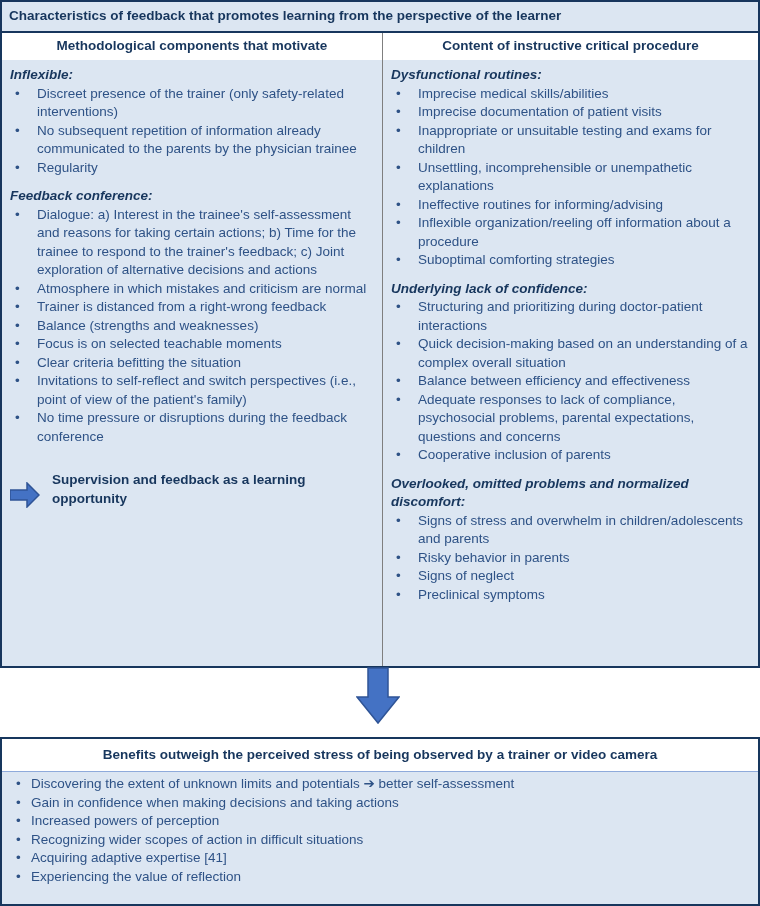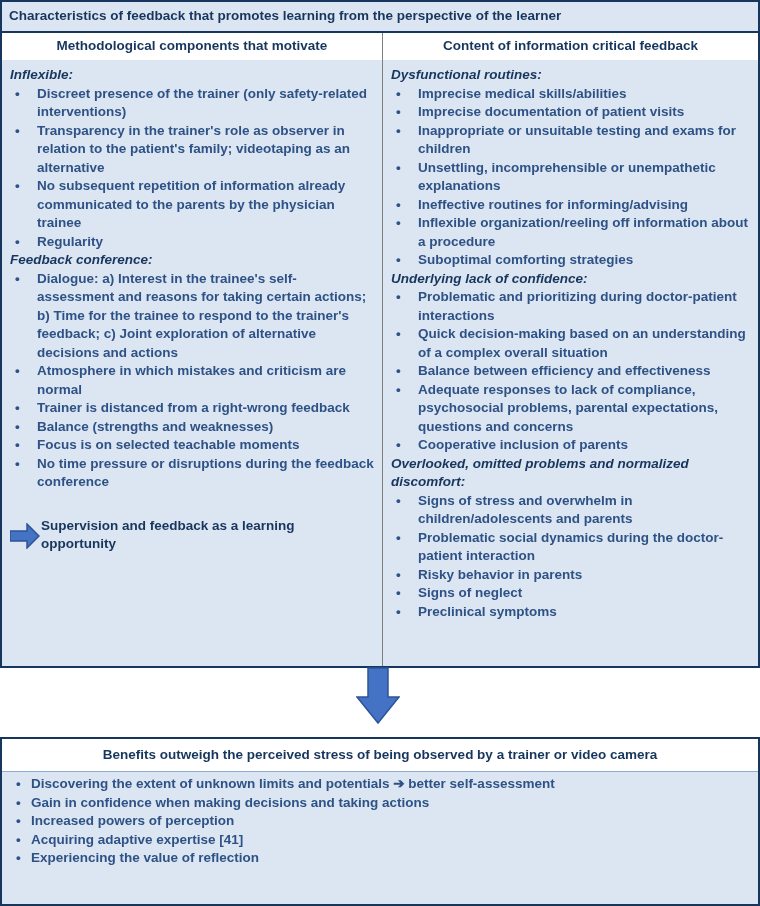--- a/index.html
+++ b/index.html
@@ -33,26 +33,26 @@
   .grid {
     flex:1; display:grid; grid-template-columns:381px 1fr; grid-template-rows:27px 1fr;
     min-height:0;
   }
   .cell-left { border-right:1px solid var(--divider); }
   .col-header {
     background:var(--white); display:flex; align-items:center; justify-content:center;
     font-weight:bold; color:var(--heading-text);
   }
   .col-content { padding:6px 8px 0 8px; overflow:hidden; }
-  .section + .section { }
+  .section + .section { margin-top:10px; }
   .section-heading { font-weight:bold; font-style:italic; color:var(--heading-text); }
   ul.bullets { list-style:none; }
-  ul.bullets li { position:relative; padding-left:27px;font-weight:bold; }
+  ul.bullets li { position:relative; padding-left:27px; }
   ul.bullets li::before { content:"\2022"; position:absolute; left:5px; }
-  .callout { margin-top:25px; display:flex; gap:1px; align-items:center; }
+  .callout { margin-top:25px; display:flex; gap:12px; align-items:flex-end; }
   .callout svg { flex:none; margin-top:2px; }
   .callout-text { font-weight:bold; color:var(--heading-text); max-width:300px; }
   .down-arrow { position:absolute; left:356px; top:667px; }
   .bottom-box {
     position:absolute; left:0; top:737px; width:760px; height:169px;
     border:2px solid var(--border); background:var(--panel-fill);
     display:flex; flex-direction:column;
   }
   .bottom-header {
     height:33px; flex:none; background:var(--white); border-bottom:1px solid var(--header-divider);
@@ -65,40 +65,41 @@
 </style>
 </head>
 <body>
 
 <div class="page">
 
   <div class="top-box">
     <div class="title-bar">Characteristics of feedback that promotes learning from the perspective of the learner</div>
     <div class="grid">
       <div class="col-header cell-left">Methodological components that motivate</div>
-      <div class="col-header">Content of information critical feedback</div>
+      <div class="col-header">Content of instructive critical procedure</div>
 
       <div class="col-content cell-left">
         <div class="section">
           <div class="section-heading">Inflexible:</div>
           <ul class="bullets">
               <li>Discreet presence of the trainer (only safety-related interventions)</li>
-              <li>Transparency in the trainer's role as observer in relation to the patient's family; videotaping as an alternative</li>
               <li>No subsequent repetition of information already communicated to the parents by the physician trainee</li>
               <li>Regularity</li>
             </ul>
         </div>
         <div class="section">
           <div class="section-heading">Feedback conference:</div>
           <ul class="bullets">
               <li>Dialogue: a) Interest in the trainee's self-assessment and reasons for taking certain actions; b) Time for the trainee to respond to the trainer's feedback; c) Joint exploration of alternative decisions and actions</li>
               <li>Atmosphere in which mistakes and criticism are normal</li>
               <li>Trainer is distanced from a right-wrong feedback</li>
               <li>Balance (strengths and weaknesses)</li>
               <li>Focus is on selected teachable moments</li>
+              <li>Clear criteria befitting the situation</li>
+              <li>Invitations to self-reflect and switch perspectives (i.e., point of view of the patient's family)</li>
               <li>No time pressure or disruptions during the feedback conference</li>
             </ul>
         </div>
         <div class="callout">
           <svg width="30" height="26" viewBox="0 0 30 26">
             <path d="M0 8 H17 V1 L29 13 L17 25 V18 H0 Z" fill="#4472c4" stroke="#2f5496" stroke-width="1.5"></path>
           </svg>
           <div class="callout-text">Supervision and feedback as a learning opportunity</div>
         </div>
       </div>
@@ -112,51 +113,51 @@
               <li>Inappropriate or unsuitable testing and exams for children</li>
               <li>Unsettling, incomprehensible or unempathetic explanations</li>
               <li>Ineffective routines for informing/advising</li>
               <li>Inflexible organization/reeling off information about a procedure</li>
               <li>Suboptimal comforting strategies</li>
             </ul>
         </div>
         <div class="section">
           <div class="section-heading">Underlying lack of confidence:</div>
           <ul class="bullets">
-              <li>Problematic and prioritizing during doctor-patient interactions</li>
+              <li>Structuring and prioritizing during doctor-patient interactions</li>
               <li>Quick decision-making based on an understanding of a complex overall situation</li>
               <li>Balance between efficiency and effectiveness</li>
               <li>Adequate responses to lack of compliance, psychosocial problems, parental expectations, questions and concerns</li>
               <li>Cooperative inclusion of parents</li>
             </ul>
         </div>
         <div class="section">
           <div class="section-heading">Overlooked, omitted problems and normalized discomfort:</div>
           <ul class="bullets">
               <li>Signs of stress and overwhelm in children/adolescents and parents</li>
-              <li>Problematic social dynamics during the doctor-patient interaction</li>
               <li>Risky behavior in parents</li>
               <li>Signs of neglect</li>
               <li>Preclinical symptoms</li>
             </ul>
         </div>
       </div>
     </div>
   </div>
 
   <svg class="down-arrow" width="44" height="58" viewBox="0 0 44 58">
     <path d="M12 1 H32 V30 H43 L22 56 L1 30 H12 Z" fill="#4472c4" stroke="#2f5496" stroke-width="1.5"></path>
   </svg>
 
   <div class="bottom-box">
     <div class="bottom-header">Benefits outweigh the perceived stress of being observed by a trainer or video camera</div>
     <div class="bottom-content">
       <ul class="bullets">
           <li>Discovering the extent of unknown limits and potentials ➔ better self-assessment</li>
           <li>Gain in confidence when making decisions and taking actions</li>
           <li>Increased powers of perception</li>
+          <li>Recognizing wider scopes of action in difficult situations</li>
           <li>Acquiring adaptive expertise [41]</li>
           <li>Experiencing the value of reflection</li>
         </ul>
     </div>
   </div>
 
 </div>
 
 </body></html>

